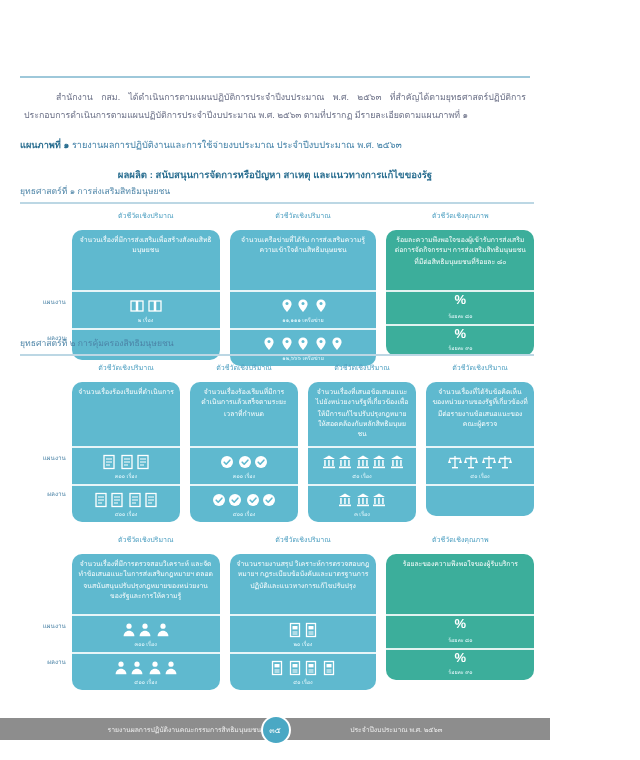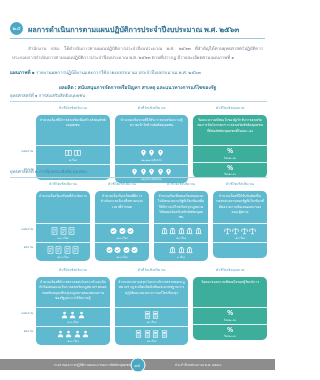--- a/index.html
+++ b/index.html
@@ -119,24 +119,20 @@
     background:#4aa8c4; border:1.5px solid #fff;
     display:flex; align-items:center; justify-content:center;
     color:#fff; font-size:4px;
   }
 </style>
 </head>
 <body>
 
 <div class="page">
 
-  <div class="heading-row">
-    <span class="sec-badge">๒.๕</span>
-    <span class="sec-title">ผลการดำเนินการตามแผนปฏิบัติการประจำปีงบประมาณ พ.ศ. ๒๕๖๓</span>
-  </div>
   <div class="heading-rule"></div>
 
   <div class="para">สำนักงาน กสม. ได้ดำเนินการตามแผนปฏิบัติการประจำปีงบประมาณ พ.ศ. ๒๕๖๓ ที่สำคัญได้ตามยุทธศาสตร์ปฏิบัติการ ประกอบการดำเนินการตามแผนปฏิบัติการประจำปีงบประมาณ พ.ศ. ๒๕๖๓ ตามที่ปรากฏ มีรายละเอียดตามแผนภาพที่ ๑</div>
 
   <div class="tbl-cap">
     <span class="lbl">แผนภาพที่ ๑</span>
     <span>รายงานผลการปฏิบัติงานและการใช้จ่ายงบประมาณ ประจำปีงบประมาณ พ.ศ. ๒๕๖๓</span>
   </div>
 
   <div class="mission">ผลผลิต : สนับสนุนการจัดการหรือปัญหา สาเหตุ และแนวทางการแก้ไขของรัฐ</div>

